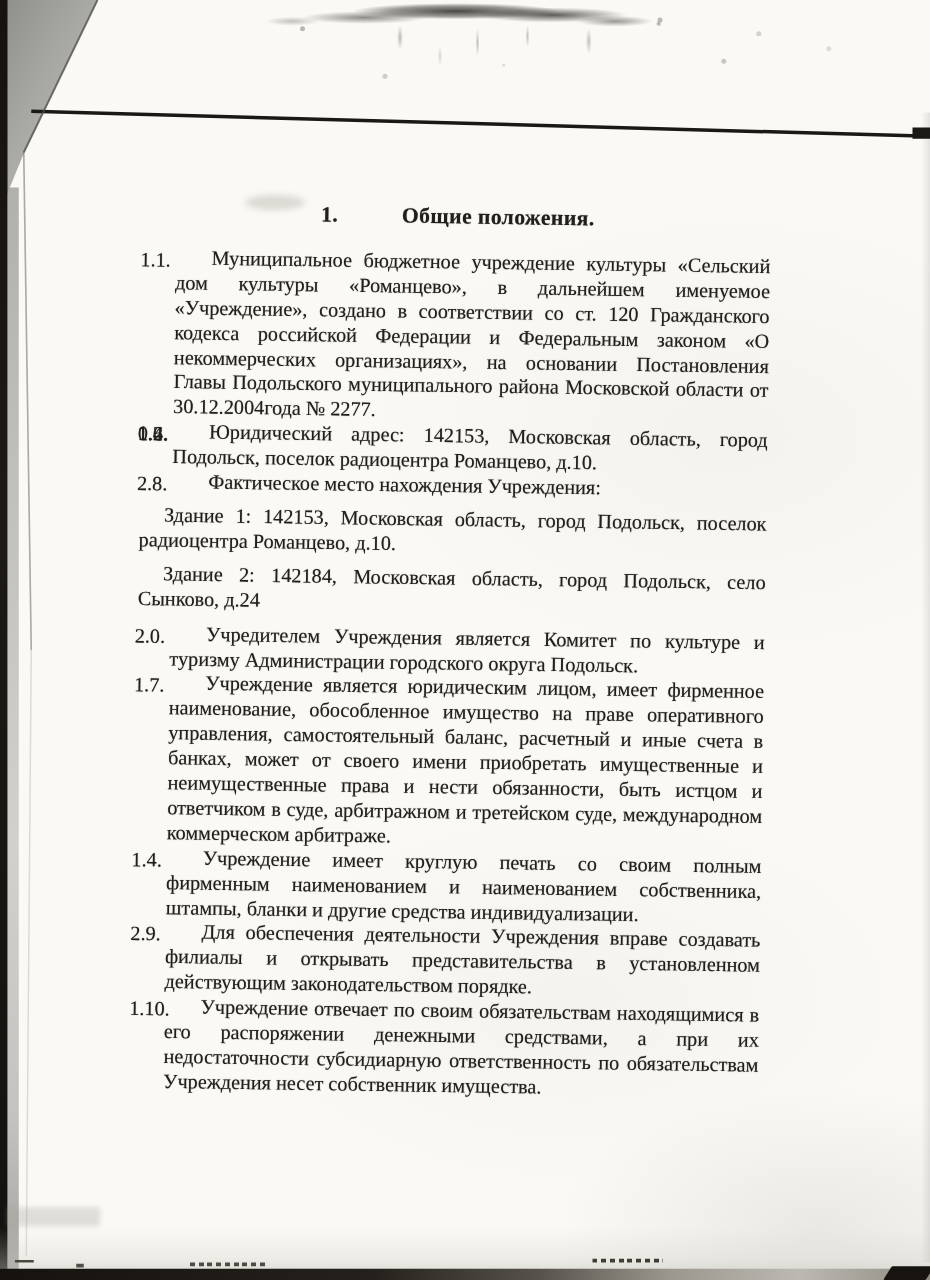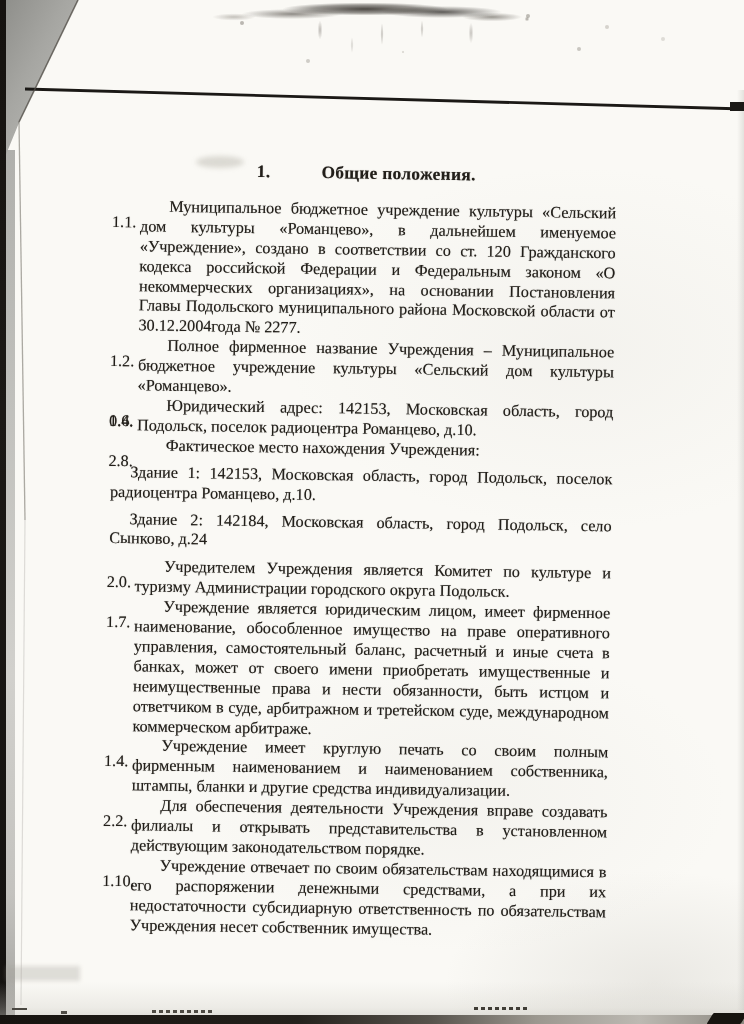--- a/index.html
+++ b/index.html
@@ -106,21 +106,21 @@
     display:flex; font-weight:bold; font-size:17.4px; letter-spacing:0.3px;
     margin:0 0 17px 0;
   }
   .doc-title .t-num  { margin-left:142px; }
   .doc-title .t-text { margin-left:51px; }
 
   .para {
     position:relative; padding-left:26px; text-indent:29px;
     text-align:justify; margin:0;
   }
-  .para .p-num { position:absolute; left:-2px; top:16px; text-indent:0; }
+  .para .p-num { position:absolute; left:-2px; top:2px; text-indent:0; }
   .para.plain  { padding-left:0; text-indent:20px; }
   .gap-sm { margin-top:7px; }
   .gap-md { margin-top:8px; }
 </style>
 </head>
 <body>
 
 <div id="scan-root">
 
   <div class="corner-grey"></div>
@@ -145,21 +145,21 @@
     <div class="doc-title">
       <span class="t-num">1.</span>
       <span class="t-text">Общие положения.</span>
     </div>
 
     <div class="para">
       <span class="p-num">1.1.</span><span class="p-text">Муниципальное бюджетное учреждение культуры «Сельский дом культуры «Романцево», в дальнейшем именуемое «Учреждение», создано в соответствии со ст. 120 Гражданского кодекса российской Федерации и Федеральным законом «О некоммерческих организациях», на основании Постановления Главы Подольского муниципального района Московской области от 30.12.2004года № 2277.</span>
     </div>
 
     <div class="para">
-      <span class="p-num">1.2.</span><span class="p-text">Полное фирменное название Учреждения – Муниципальное бюджетное учреждение культуры «Сельский дом культуры «Романцево».</span>
+      <span class="p-num">1.2.</span>
     </div>
 
     <div class="para">
       <span class="p-num">0.6.</span>
     </div>
 
     <div class="para">
       <span class="p-num">1.4.</span><span class="p-text">Юридический адрес: 142153, Московская область, город Подольск, поселок радиоцентра Романцево, д.10.</span>
     </div>
 
@@ -181,21 +181,21 @@
 
     <div class="para">
       <span class="p-num">1.7.</span><span class="p-text">Учреждение является юридическим лицом, имеет фирменное наименование, обособленное имущество на праве оперативного управления, самостоятельный баланс, расчетный и иные счета в банках, может от своего имени приобретать имущественные и неимущественные права и нести обязанности, быть истцом и ответчиком в суде, арбитражном и третейском суде, международном коммерческом арбитраже.</span>
     </div>
 
     <div class="para">
       <span class="p-num">1.4.</span><span class="p-text">Учреждение имеет круглую печать со своим полным фирменным наименованием и наименованием собственника, штампы, бланки и другие средства индивидуализации.</span>
     </div>
 
     <div class="para">
-      <span class="p-num">2.2.</span><span class="p-text">Для обеспечения деятельности Учреждения вправе создавать филиалы и открывать представительства в установленном действующим законодательством порядке.</span>
+      <span class="p-num">2.9.</span><span class="p-text">Для обеспечения деятельности Учреждения вправе создавать филиалы и открывать представительства в установленном действующим законодательством порядке.</span>
     </div>
 
     <div class="para">
       <span class="p-num">1.10.</span><span class="p-text">Учреждение отвечает по своим обязательствам находящимися в его распоряжении денежными средствами, а при их недостаточности субсидиарную ответственность по обязательствам Учреждения несет собственник имущества.</span>
     </div>
 
   </div>
 
   <div class="left-bottom-smudge"></div>
   <div class="bottom-grey-band"></div>

